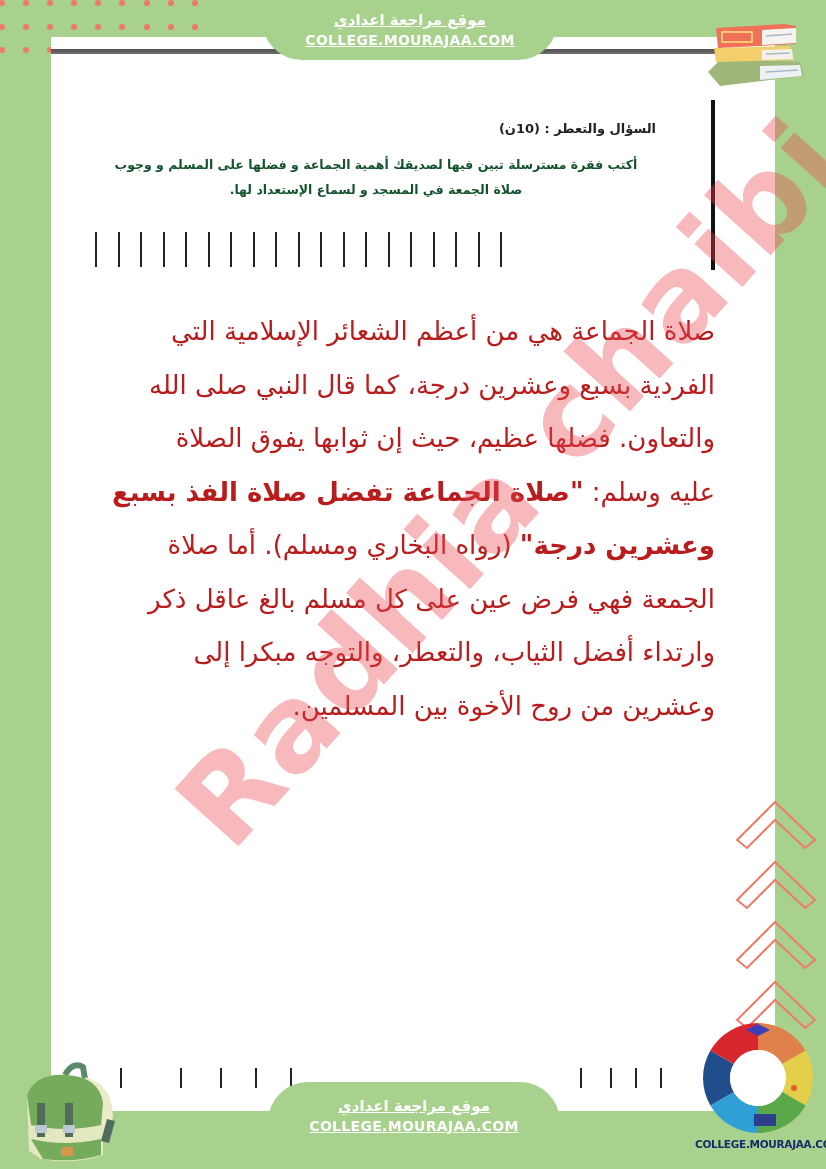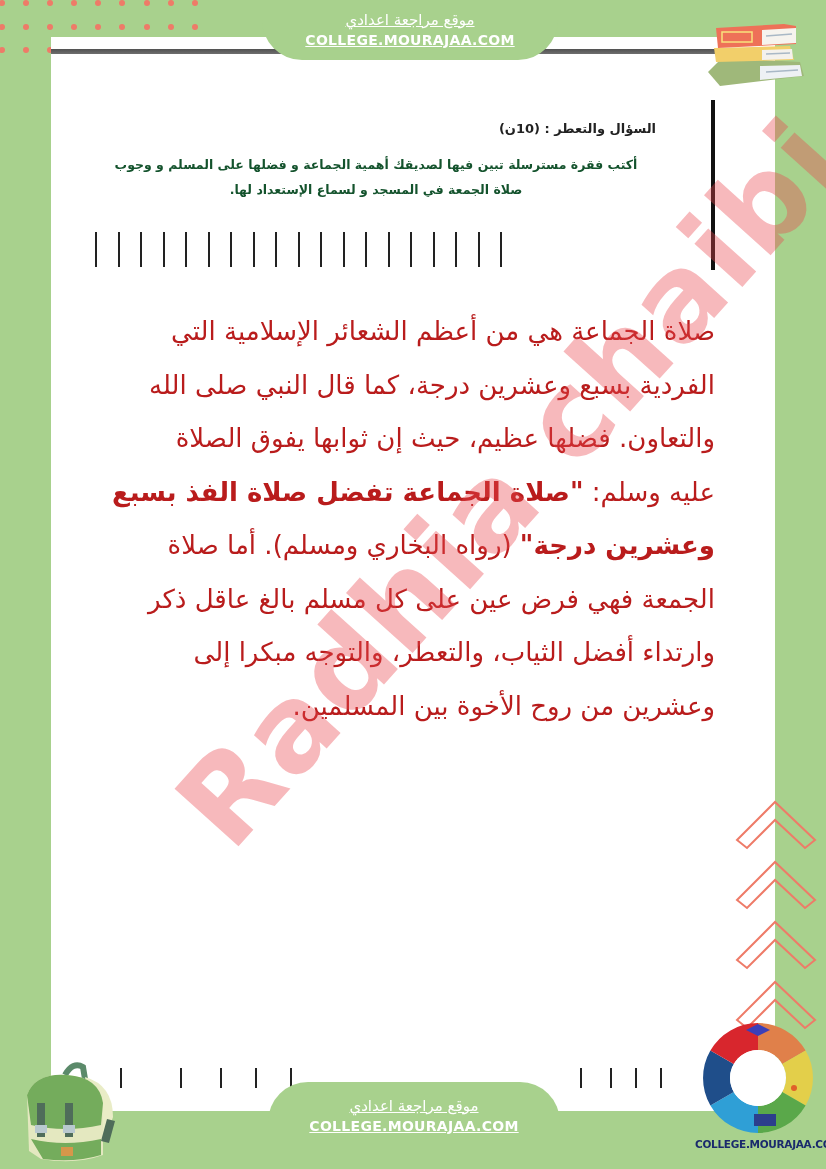--- a/index.html
+++ b/index.html
@@ -21,21 +21,21 @@
       position: absolute; left: 262px; top: 0; width: 296px; height: 60px;
       background: #a8d18d; border-radius: 0 0 40px 40px;
       text-align: center; color: #ffffff;
     }
     .banner-bottom {
       position: absolute; left: 268px; top: 1082px; width: 292px; height: 87px;
       background: #a8d18d; border-radius: 40px 40px 0 0;
       text-align: center; color: #ffffff;
     }
     .banner-ar {
-      display: block; font-family: "DejaVu Sans", sans-serif; font-size: 15px; font-weight: normal;
+      display: block; font-family: "DejaVu Sans", sans-serif; font-size: 15px; font-weight: bold;
       text-decoration: underline; direction: rtl; line-height: 20px;
     }
     .banner-top .banner-ar { padding-top: 10px; }
     .banner-bottom .banner-ar { padding-top: 14px; }
     .banner-en {
       display: block; font-family: "DejaVu Sans", sans-serif; font-size: 14px; font-weight: bold;
       text-decoration: underline; letter-spacing: 0.3px; line-height: 20px;
     }
     .scan {
       position: absolute; left: 51px; top: 37px; width: 665px; height: 235px;

